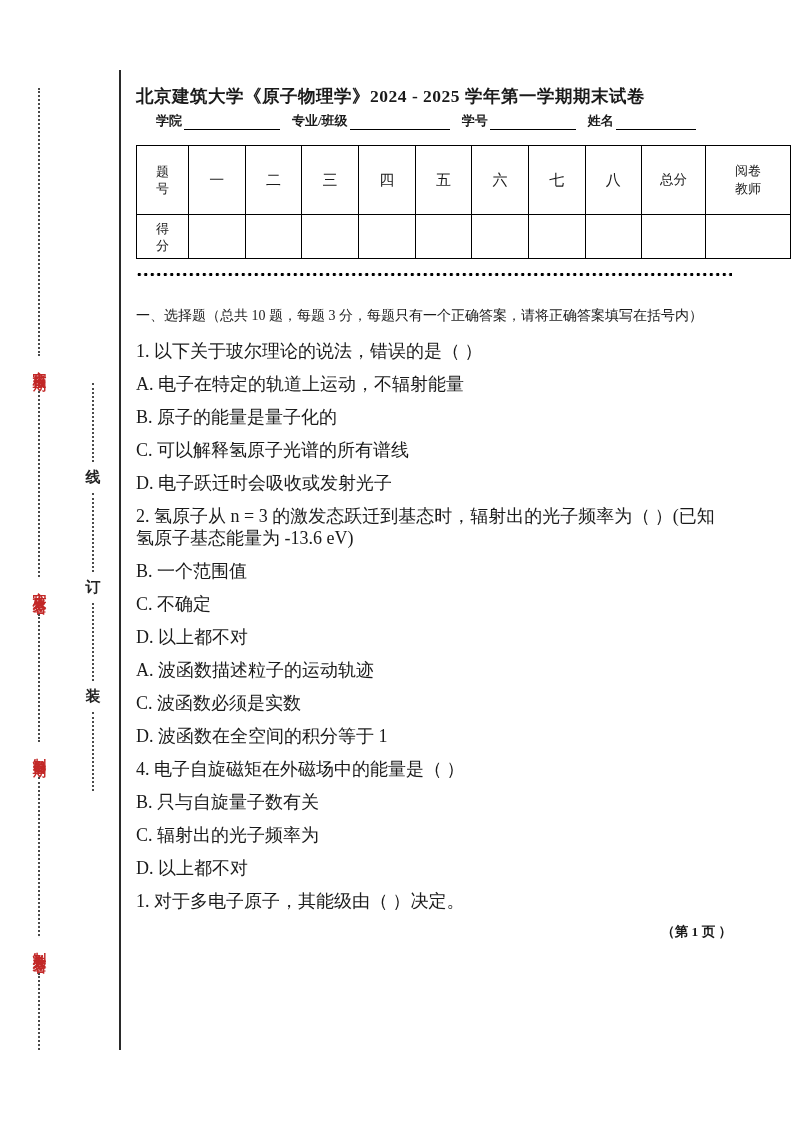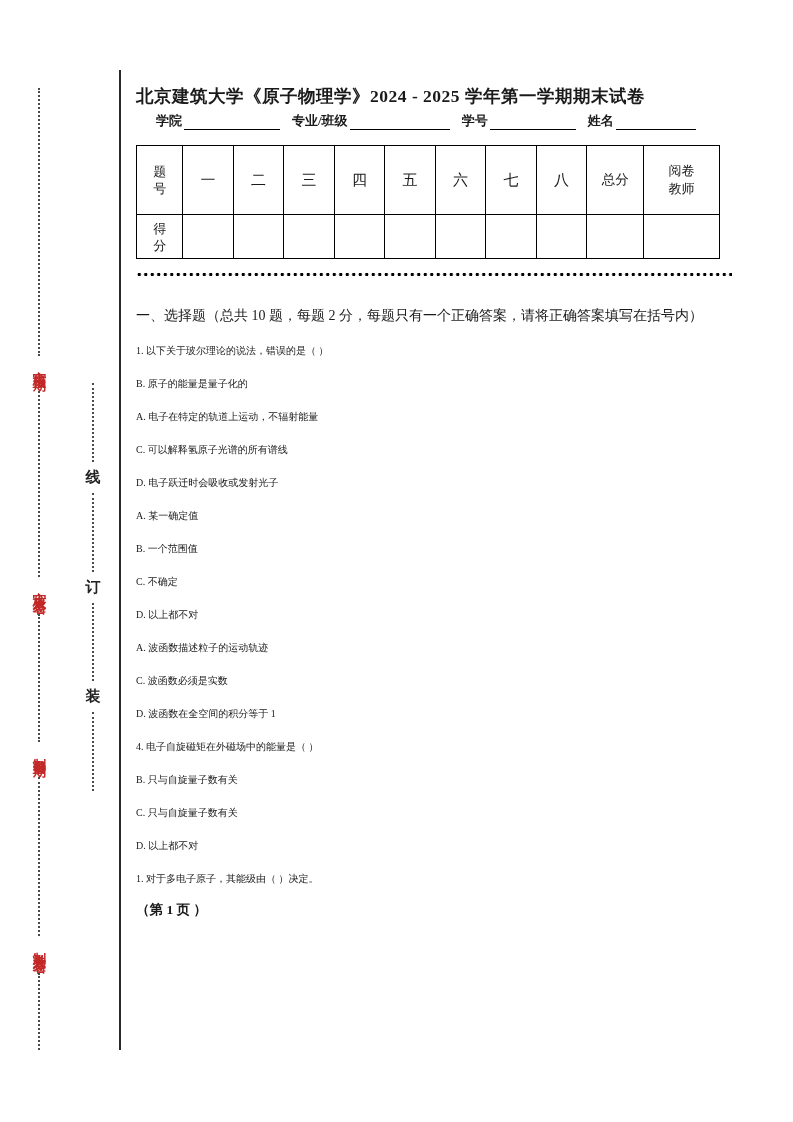--- a/index.html
+++ b/index.html
@@ -30,38 +30,38 @@
 
   
   .content { position:absolute; left:136px; top:84px; width:596px; }
   .title { font-size:17.5px; font-weight:bold; letter-spacing:.5px; white-space:nowrap; }
 
   .fields { margin-top:4px; font-size:13px; font-weight:bold; padding-left:20px; }
   .flabel { margin-right:2px; }
   .fline { display:inline-block; border-bottom:1.5px solid #000; height:13px; margin-right:12px; vertical-align:bottom; }
   .f1{width:96px} .f2{width:100px} .f3{width:86px} .f4{width:80px}
 
-  .score-table { border-collapse:collapse; margin-top:15px; table-layout:fixed; width:584px; }
+  .score-table { border-collapse:collapse; margin-top:15px; table-layout:fixed; width:655px; }
   .score-table td { border:1.5px solid #000; text-align:center; height:44px; font-size:15px; vertical-align:middle; }
   .score-table td.rowlabel { width:44px; font-size:13px; }
   .score-table td.coln { width:48px; }
   .score-table td.coltotal { width:54px; font-size:13.5px; }
   .score-table td.grader { width:72px; font-size:13px; }
   .stack  { width:1.15em; margin:0 auto; line-height:17px; word-break:break-all; }
   .stack2 { width:2.3em;  margin:16px auto; line-height:18px; word-break:break-all; }
 
   .dotted-sep {
     margin-top:13px; height:5px;
     background-image:radial-gradient(circle,#000 1.7px,transparent 1.9px);
     background-size:6.5px 5px; background-repeat:repeat-x; background-position:0 50%;
   }
 
   .section-heading { margin-top:26px; font-size:14px; line-height:26px; margin-bottom:11px; }
-  .line { font-size:10px; line-height:22px; margin-bottom:11px; }
-  .footer { margin-top:8px; text-align:left; font-size:13.5px; font-weight:bold; }
+  .line { font-size:18px; line-height:22px; margin-bottom:11px; }
+  .footer { margin-top:8px; text-align:right; font-size:13.5px; font-weight:bold; }
 </style>
 </head>
 <body>
 
 <div class="page">
 
   <div class="margin-col col1">
     <div class="dots d1"></div>
     <span class="vlabel">审核日期:</span>
     <div class="dots d2"></div>
@@ -125,47 +125,47 @@
         <td class="coln"></td>
         <td class="coln"></td>
         <td class="coltotal"></td>
         <td class="grader"></td>
       </tr>
     </tbody>
       </table>
 
     <div class="dotted-sep"></div>
 
-    <p class="section-heading">一、选择题（总共 10 题，每题 2 分，每题只有一个正确答案，请将正确答案填写在括号内）</p>
+    <p class="section-heading">一、选择题（总共 10 题，每题 3 分，每题只有一个正确答案，请将正确答案填写在括号内）</p>
 
     <div>
       <p class="line">1. 以下关于玻尔理论的说法，错误的是（  ）</p>
+      <p class="line">A. 电子在特定的轨道上运动，不辐射能量</p>
       <p class="line">B. 原子的能量是量子化的</p>
-      <p class="line">A. 电子在特定的轨道上运动，不辐射能量</p>
       <p class="line">C. 可以解释氢原子光谱的所有谱线</p>
       <p class="line">D. 电子跃迁时会吸收或发射光子</p>
     </div>
 
     <div>
-      <p class="line">A. 某一确定值</p>
+      <p class="line">2. 氢原子从 n = 3 的激发态跃迁到基态时，辐射出的光子频率为（  ）(已知氢原子基态能量为 -13.6 eV)</p>
       <p class="line">B. 一个范围值</p>
       <p class="line">C. 不确定</p>
       <p class="line">D. 以上都不对</p>
     </div>
 
     <div>
       <p class="line">A. 波函数描述粒子的运动轨迹</p>
       <p class="line">C. 波函数必须是实数</p>
       <p class="line">D. 波函数在全空间的积分等于 1</p>
     </div>
 
     <div>
       <p class="line">4. 电子自旋磁矩在外磁场中的能量是（  ）</p>
       <p class="line">B. 只与自旋量子数有关</p>
-      <p class="line">C. 只与自旋量子数有关</p>
+      <p class="line">C. 辐射出的光子频率为</p>
       <p class="line">D. 以上都不对</p>
     </div>
 
     <div>
       <p class="line">1. 对于多电子原子，其能级由（  ）决定。</p>
     </div>
 
     <div class="footer">（第 1 页 ）</div>
 
   </div>

